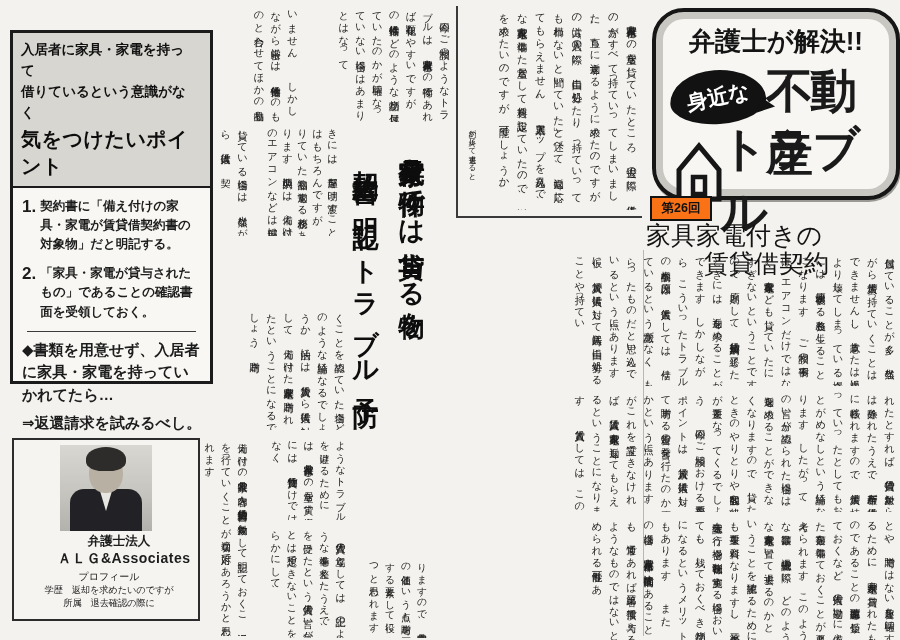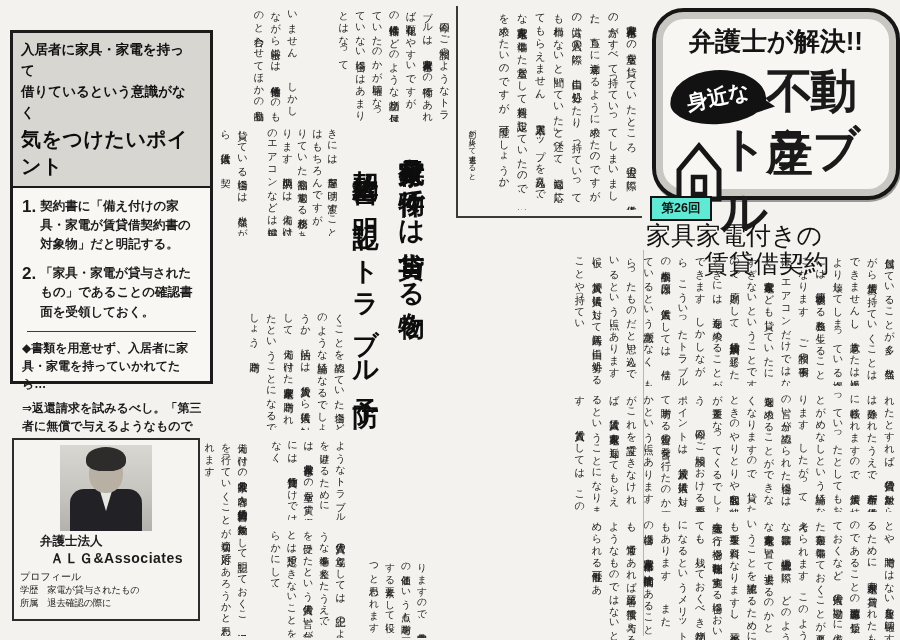--- a/index.html
+++ b/index.html
@@ -14,38 +14,38 @@
           border:4px solid #161616;border-radius:32px;box-shadow:inset 0 0 0 7px #c8c7c2, 1px 2px 0 #9a9994;}
   #b-line1{position:absolute;top:12px;left:0;right:0;text-align:center;font-size:26px;font-weight:900;letter-spacing:0px;color:#141414;}
   #b-bubble{position:absolute;left:14px;top:58px;width:96px;height:54px;background:#121212;border-radius:48% 52% 50% 50%/58% 58% 42% 42%;transform:rotate(-4deg);}
   #b-bubble:after{content:"";position:absolute;right:-8px;bottom:6px;width:0;height:0;border-left:16px solid #121212;border-top:6px solid transparent;border-bottom:10px solid transparent;transform:rotate(18deg);}
   #b-bubble span{position:absolute;left:0;right:0;top:13px;text-align:center;color:#fff;font-size:21px;font-weight:900;transform:rotate(-8deg);display:block;}
   #b-fudosan{position:absolute;left:110px;top:48px;font-size:47px;font-weight:900;letter-spacing:-3px;color:#1a1a1a;}
   #b-trouble{position:absolute;left:64px;top:106px;font-size:47px;font-weight:900;letter-spacing:-2px;color:#1a1a1a;}
   #b-house{position:absolute;left:16px;bottom:-8px;}
 
   
-  #badge{left:650px;top:196px;width:58px;height:21px;border:2px solid #131313;background:#5eead4;
+  #badge{left:650px;top:196px;width:58px;height:21px;border:2px solid #131313;background:#f97316;
          font-size:12.5px;font-weight:700;text-align:center;line-height:21px;color:#111;}
   #ep-title{left:646px;top:221px;width:250px;font-size:25px;font-weight:500;color:#131313;line-height:1.12;}
   #ep-title .t2{margin-left:58px;}
 
   
   #points{left:10px;top:30px;width:203px;height:354px;border:3px solid #1b1b1b;background:#f8f7f3;box-sizing:border-box;}
   .p-head{background:#d7d6d0;padding:7px 18px 6px 8px;border-bottom:2px solid #1b1b1b;}
   .p-head .h1,.p-head .h2{font-size:13.5px;font-weight:700;line-height:1.55;color:#111;}
   .p-head .h3{font-size:20px;font-weight:900;letter-spacing:0.5px;color:#0d0d0d;margin-top:2px;}
   .p-item{display:flex;margin:9px 7px 0 9px;}
   .p-item .num{font-size:17px;font-weight:900;margin-right:4px;line-height:1.2;}
   .p-item .txt{font-size:12.5px;font-weight:700;line-height:1.55;}
   #points hr{border:none;border-top:1.5px solid #3c3c3c;margin:9px 14px 7px 14px;}
-  .p-note,.p-ans{font-size:12px;font-weight:600;line-height:1.5;margin:6px 8px 0 9px;}
+  .p-note,.p-ans{font-size:15px;font-weight:600;line-height:1.5;margin:6px 8px 0 9px;}
 
   
-  #profile{left:12px;top:438px;width:188px;height:183px;border:2px solid #2c2c2c;background:#f5f4f0;box-sizing:border-box;overflow:hidden;}
+  #profile{left:12px;top:438px;width:188px;height:183px;border:2px solid #2c2c2c;background:#f5f4f0;box-sizing:border-box;overflow:hidden;text-align:center;}
   #photo{width:92px;height:86px;margin:5px auto 3px auto;position:relative;background:linear-gradient(180deg,#d8d7d2 0%,#c4c3be 60%,#b2b1ac 100%);overflow:hidden;}
   #photo .head{position:absolute;left:29px;top:8px;width:34px;height:40px;background:#b9b0a4;border-radius:48% 48% 46% 46%;}
   #photo .hair{position:absolute;left:26px;top:2px;width:40px;height:24px;background:#2e2c2a;border-radius:50% 50% 40% 40%;}
   #photo .body{position:absolute;left:10px;top:44px;width:72px;height:42px;background:#222226;border-radius:14px 14px 0 0;}
   #photo .shirt{position:absolute;left:40px;top:46px;width:12px;height:20px;background:#e8e6e1;clip-path:polygon(0 0,100% 0,50% 100%);}
   .pf-firm{font-size:12.5px;font-weight:600;margin-left:26px;line-height:1.25;}
   .pf-firm2{font-size:14px;font-weight:600;letter-spacing:0.5px;margin-left:36px;line-height:1.25;}
   .pf-name{font-size:13.5px;font-weight:600;margin-left:26px;line-height:1.3;}
   .pf-h{font-size:10px;margin:3px 0 0 6px;line-height:1.35;}
   .pf-row{font-size:9.3px;margin-left:6px;line-height:1.4;letter-spacing:-0.2px;}
@@ -148,16 +148,16 @@
 <div id="profile" class="abs gothic">
   <div id="photo">
     <div class="body"></div>
     <div class="shirt"></div>
     <div class="head"></div>
     <div class="hair"></div>
   </div>
   <div class="pf-firm">弁護士法人</div>
   <div class="pf-firm2">ＡＬＧ&amp;Associates</div>
   <div class="pf-h">プロフィール</div>
-  <div class="pf-row">学歴　家電が貸与されたもの</div>
+  <div class="pf-row">学歴　返却を求めたいのですが</div>
   <div class="pf-row">所属　退去確認の際に</div>
 
 </div>
 
 </body></html>

